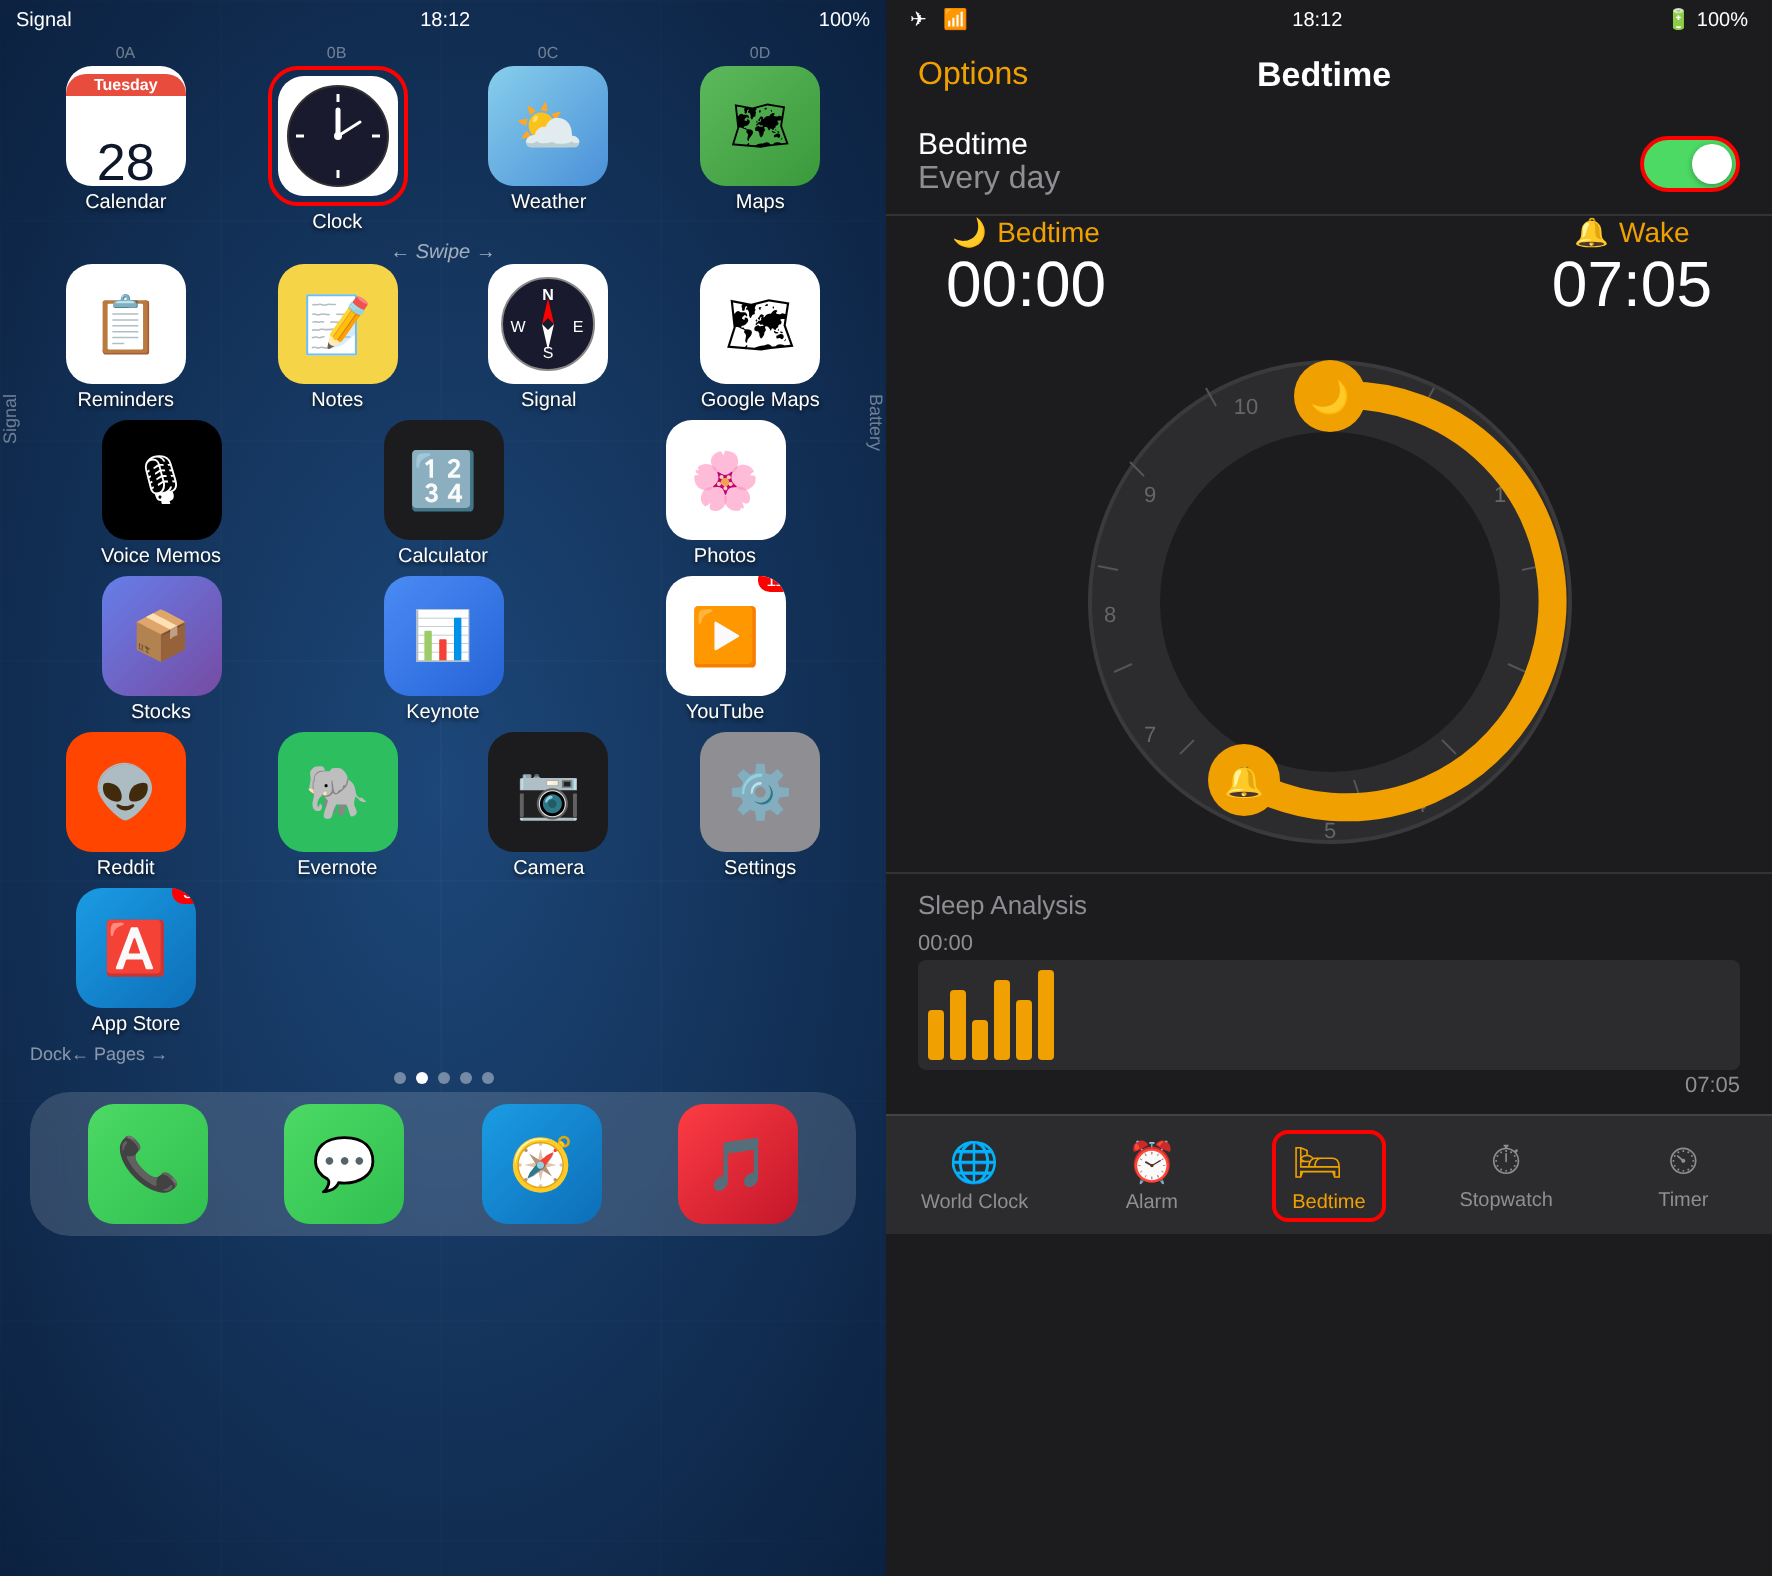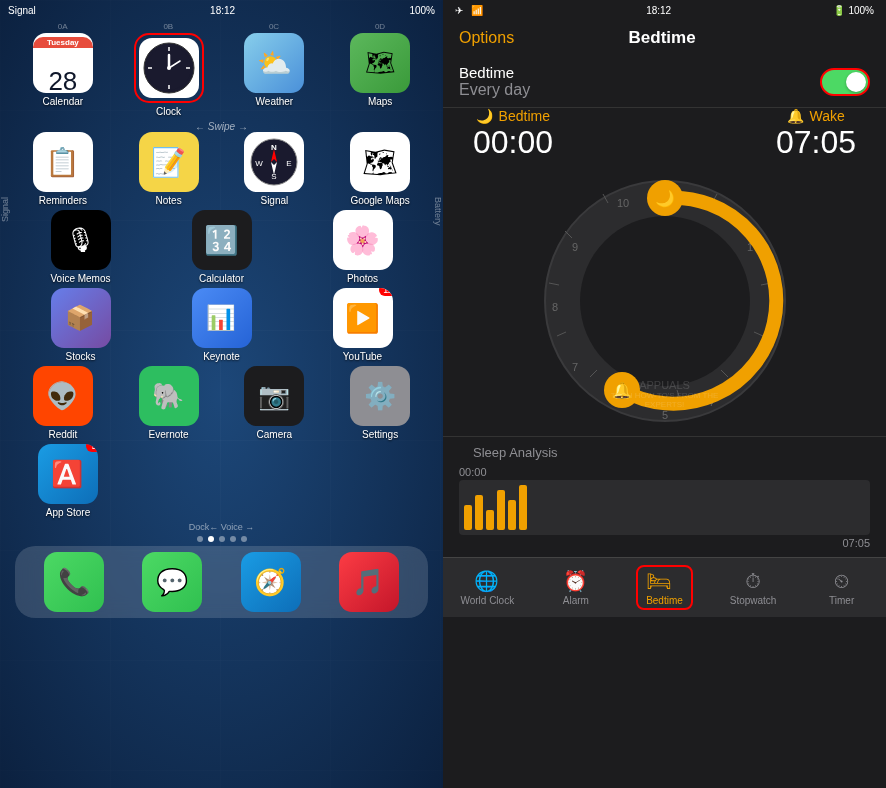--- a/index.html
+++ b/index.html
@@ -575,23 +575,23 @@
       <div class="app-item">
         <div class="app-icon icon-appstore" style="position:relative;">
           <span class="badge">5</span>
           <span style="font-size:26px;">🅰️</span>
         </div>
         <span class="app-label">App Store</span>
       </div>
     </div>
   </div>
 
-  <div style="position:relative; z-index:10; display:flex; justify-content:center; padding: 0 15px; margin-top:2px;">
+  <div style="position:relative; z-index:10; display:flex; justify-content:flex-start; padding: 0 15px; margin-top:2px;">
     <span style="color:rgba(255,255,255,0.5); font-size:9px;">Dock</span>
-    <span style="color:rgba(255,255,255,0.5); font-size:9px;">← Voice →</span>
+    <span style="color:rgba(255,255,255,0.5); font-size:9px;">← Pages →</span>
   </div>
 
   <div class="page-dots">
     <div class="dot"></div>
     <div class="dot active"></div>
     <div class="dot"></div>
     <div class="dot"></div>
     <div class="dot"></div>
   </div>
 
@@ -703,21 +703,21 @@
       <text x="130" y="33" text-anchor="middle" font-size="16">🌙</text>
 
       <circle cx="87" cy="219" r="18" fill="#f0a000"></circle>
       <text x="87" y="225" text-anchor="middle" font-size="16">🔔</text>
     </svg>
 
     
   </div>
 
   <div class="sleep-analysis">
-    <div style="display:flex; justify-content:space-between; align-items:baseline; margin-bottom:4px;margin-left:14px;">
+    <div style="display:flex; justify-content:space-between; align-items:baseline; margin-bottom:4px;">
       <span class="sleep-analysis-title">Sleep Analysis</span>
     </div>
     <div style="display:flex; justify-content:space-between;">
       <span class="sleep-time-label">00:00</span>
     </div>
 
     <div style="position:relative; height:55px; background:#2c2c2e; border-radius:4px; overflow:hidden; margin-top:2px; padding: 5px;">
       <div style="display:flex; align-items:flex-end; height:100%; gap:3px;">
         <div style="width:8px; height:25px; background:#f0a000; border-radius:2px;"></div>
         <div style="width:8px; height:35px; background:#f0a000; border-radius:2px;"></div>
@@ -725,24 +725,20 @@
         <div style="width:8px; height:40px; background:#f0a000; border-radius:2px;"></div>
         <div style="width:8px; height:30px; background:#f0a000; border-radius:2px;"></div>
         <div style="width:8px; height:45px; background:#f0a000; border-radius:2px;"></div>
       </div>
     </div>
     <div style="display:flex; justify-content:flex-end; margin-top:2px;">
       <span class="sleep-time-label">07:05</span>
     </div>
   </div>
 
-  <div class="watermark">
-    <div>APPUALS</div>
-    <div style="font-size:8px;">TECH HOW-TO'S FROM THE EXPERTS!</div>
-  </div>
 
   <div class="tab-bar">
     <div class="tab-item">
       <span class="tab-icon">🌐</span>
       <span class="tab-label">World Clock</span>
     </div>
     <div class="tab-item">
       <span class="tab-icon">⏰</span>
       <span class="tab-label">Alarm</span>
     </div>

